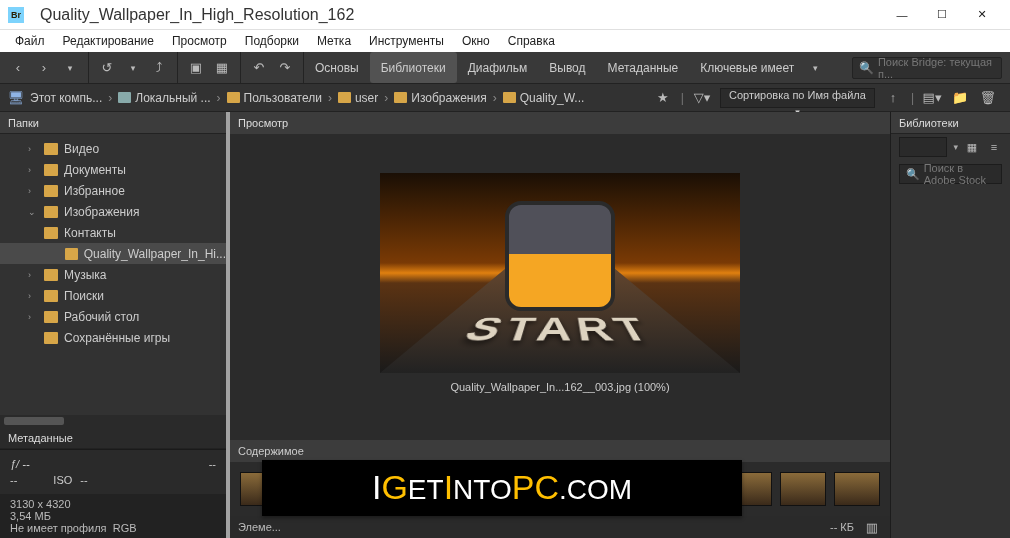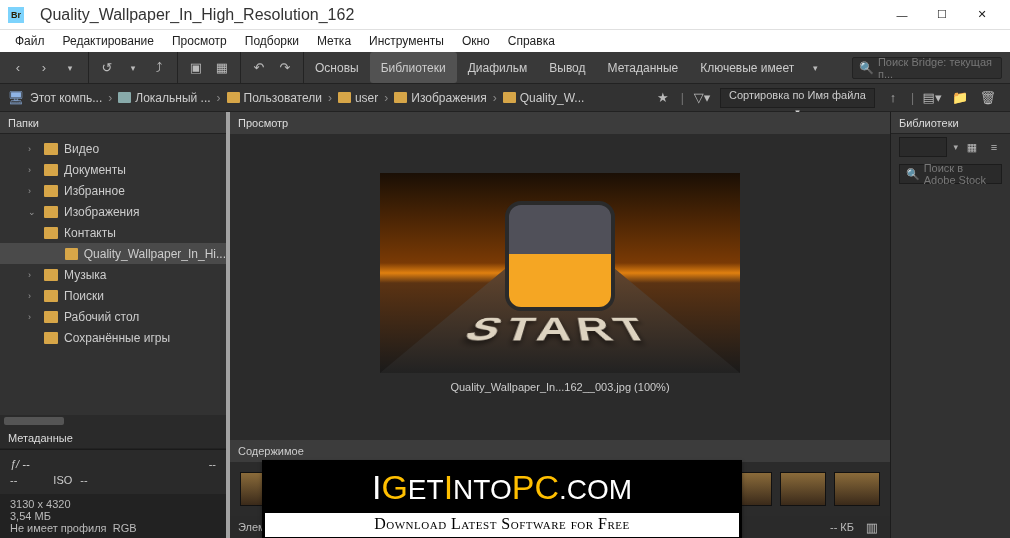--- a/index.html
+++ b/index.html
@@ -325,14 +325,13 @@
       </div>
     </div>
 
   </div>
 </div>
 
 <div class="overlay-banner">
   <div class="ob-top">
     <span class="big">I</span><span class="big accent">G</span><span>ET</span><span class="big accent">I</span><span>NTO</span><span class="big accent">PC</span><span>.</span><span>COM</span>
   </div>
-  <div class="ob-bot">Download Latest Software for Free</div>
 </div>
 
 </body></html>

